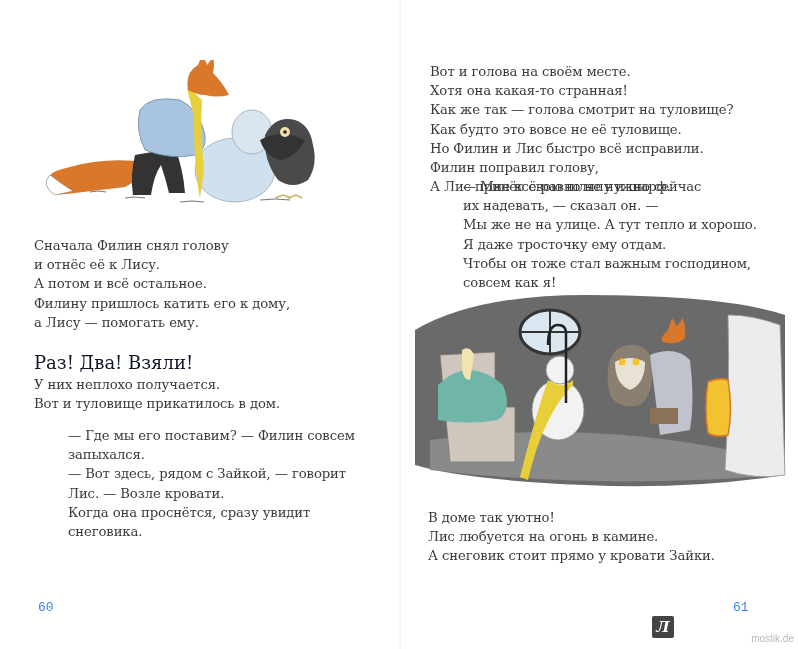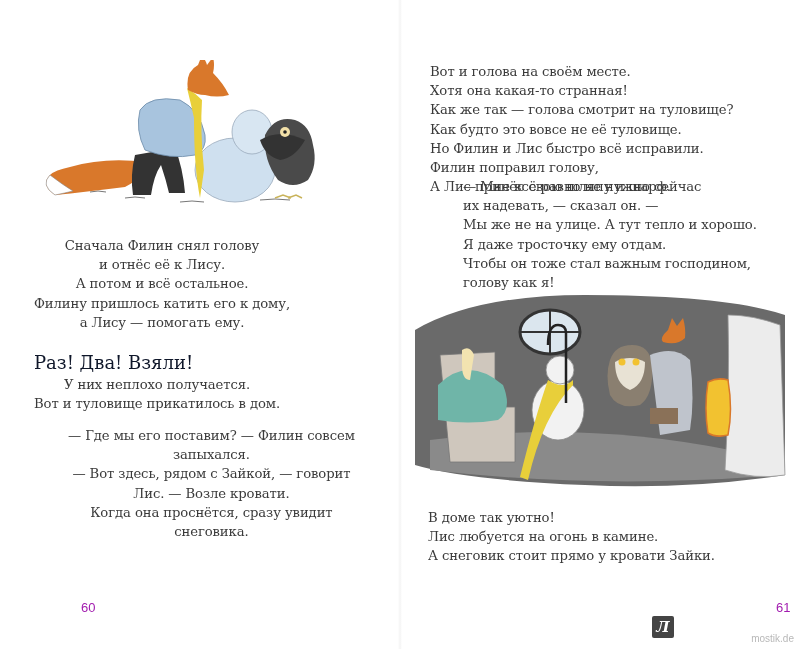--- a/index.html
+++ b/index.html
@@ -1,26 +1,26 @@
 <!DOCTYPE html>
 <html><head>
 <meta charset="utf-8">
 <style>
   html, body { margin:0; padding:0; }
   body { width:798px; height:649px; background:#ffffff; position:relative; overflow:hidden;
          font-family:"DejaVu Serif", serif; color:#3a3a3a; }
   .page { position:absolute; top:0; height:462px; }
-  .left { left:0; width:400px;text-align:center; }
+  .left { left:0; width:400px; }
   .right { left:400px; width:398px; }
   .gutter { position:absolute; left:398px; top:0; width:4px; height:649px;
             background:linear-gradient(to right, #ffffff, #f4f4f4, #ffffff); }
   .text-block { position:absolute; font-size:13.2px; line-height:19.2px; white-space:nowrap; letter-spacing:-0.1px; }
   .text-block div { height:19.2px; }
   .heading { position:absolute; font-size:18px; line-height:22px; color:#0f172a; }
-  .page-num { position:absolute; font-family:Liberation Sans, sans-serif; font-size:13px; color:#a21caf;margin-left:43px; }
+  .page-num { position:absolute; font-family:Liberation Mono, monospace; font-size:13px; color:#3b82f6; }
   .illus { position:absolute; }
   .badge { position:absolute; left:652px; top:616px; width:22px; height:22px; background:#444;
            color:#fff; font-family:"DejaVu Serif", serif; font-style:italic; font-weight:bold;
            font-size:15px; text-align:center; line-height:22px; border-radius:2px; }
   .watermark { position:absolute; right:4px; top:633px; font-family:Liberation Sans, sans-serif;
                font-size:10px; color:#b8b8b8; }
 </style>
 </head>
 <body>
 
@@ -91,21 +91,21 @@
     <div>Филин поправил голову,</div>
     <div>А Лис принёс свою шляпу и шарф.</div>
   </div>
 
   <div class="text-block" style="left:63px; top:177px;">
     <div>— Мне всё равно не нужно сейчас</div>
     <div>их надевать, — сказал он. —</div>
     <div>Мы же не на улице. А тут тепло и хорошо.</div>
     <div>Я даже тросточку ему отдам.</div>
     <div>Чтобы он тоже стал важным господином,</div>
-    <div>голову как я!</div>
+    <div>совсем как я!</div>
   </div>
 
   <svg class="illus" style="left:10px; top:290px;" width="380" height="200" viewBox="0 0 380 200">
     <path d="M5 40 q60 -35 170 -35 q140 0 200 20 l0 160 q-100 15 -200 10 q-120 -5 -170 -20z" fill="#6a6a6a"></path>
     <path d="M20 150 q150 -20 300 10 l50 25 q-180 15 -350 -5z" fill="#8a8a8a"></path>
 
     <path d="M318 25 q25 0 52 10 l5 150 q-30 5 -60 -5 q5 -80 3 -155z" fill="#ececec" stroke="#999" stroke-width="0.8"></path>
     <path d="M298 92 q10 -5 20 -2 q5 30 0 55 q-12 3 -20 -2 q-4 -25 0 -51z" fill="#f2c230" stroke="#d9782b" stroke-width="1.5"></path>
 
     <ellipse cx="140" cy="42" rx="30" ry="22" fill="#dbe6ee" stroke="#333" stroke-width="3"></ellipse>

